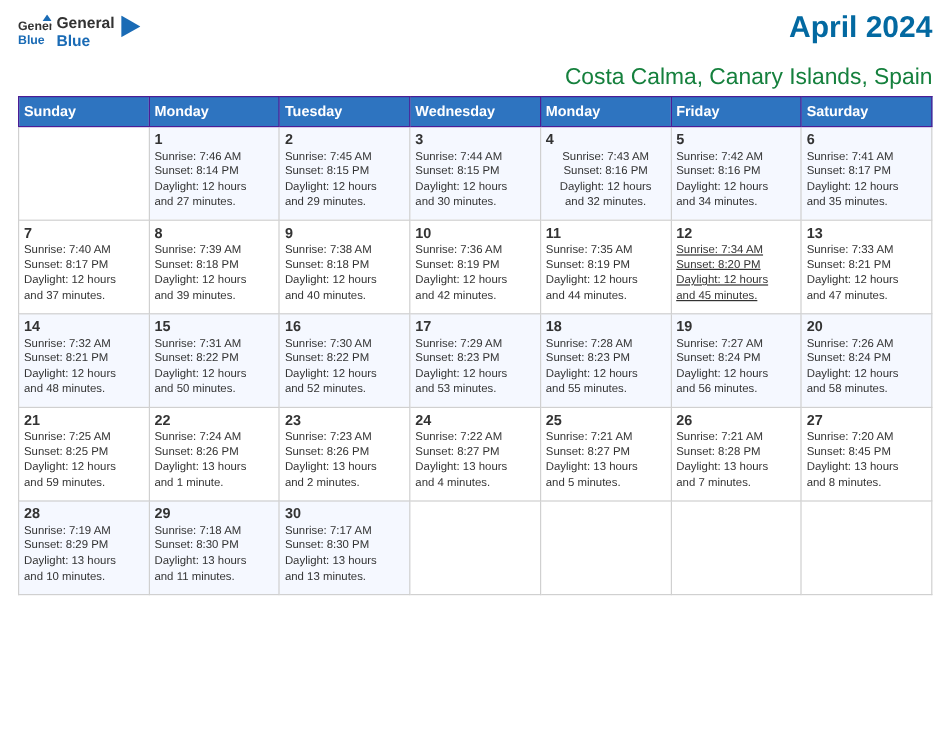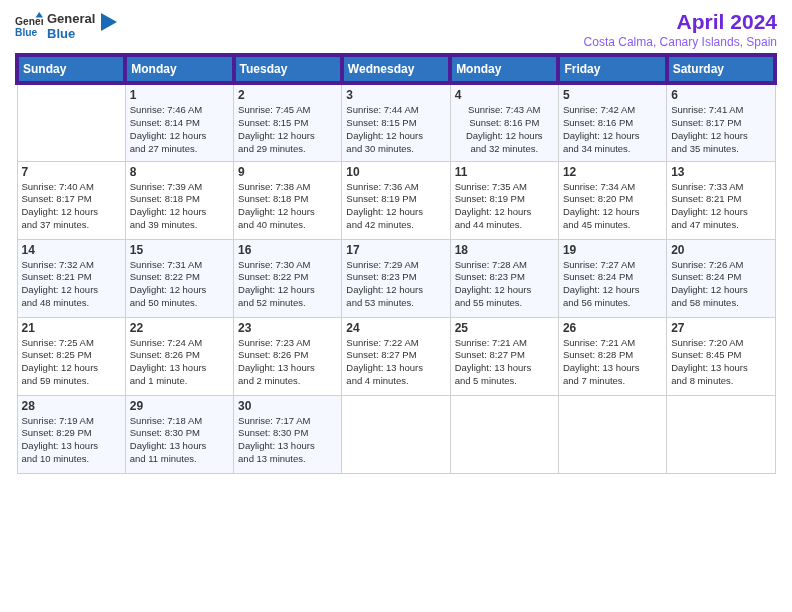--- a/index.html
+++ b/index.html
@@ -26,43 +26,43 @@
       gap: 4px;
     }
     .logo-icon {
       width: 28px;
       height: 28px;
     }
     .title-block {
       text-align: right;
     }
     .month-year {
-      font-size: 21px;
+      font-size: 25px;
       font-weight: bold;
-      color: #6d28d9;
+      color: #0369a1;
       line-height: 1.1;
     }
     .location {
-      font-size: 12px;
-      color: #8b5cf6;
-      margin-top: 2px;
+      font-size: 19px;
+      color: #15803d;
+      margin-top: 16px;
     }
     table {
       width: 100%;
       border-collapse: collapse;
       table-layout: fixed;
     }
     thead tr th {
       background-color: #2e74c0;
       color: #fff;
       font-size: 12px;
       font-weight: bold;
       padding: 5px 4px;
       text-align: left;
-      border: 4px solid #4c1d95;
+      border: 1px solid #4c1d95;
     }
     tbody tr td {
       border: 1px solid #d0d0d0;
       vertical-align: top;
       padding: 3px 4px;
       font-size: 10px;
       color: #333;
       height: 78px;
     }
     tbody tr:nth-child(odd) td {
@@ -201,21 +201,21 @@
           </td>
           <td>
             <span class="day-num">11</span>
             <div class="day-info" style="white-space: pre-line;">Sunrise: 7:35 AM
 Sunset: 8:19 PM
 Daylight: 12 hours
 and 44 minutes.</div>
           </td>
           <td>
             <span class="day-num">12</span>
-            <div class="day-info" style="white-space: pre-line;">Sunrise: 7:34 AM
+            <div class="day-info" style="white-space: pre-line; text-decoration: underline;">Sunrise: 7:34 AM
 Sunset: 8:20 PM
 Daylight: 12 hours
 and 45 minutes.</div>
           </td>
           <td>
             <span class="day-num">13</span>
             <div class="day-info" style="white-space: pre-line;">Sunrise: 7:33 AM
 Sunset: 8:21 PM
 Daylight: 12 hours
 and 47 minutes.</div>

